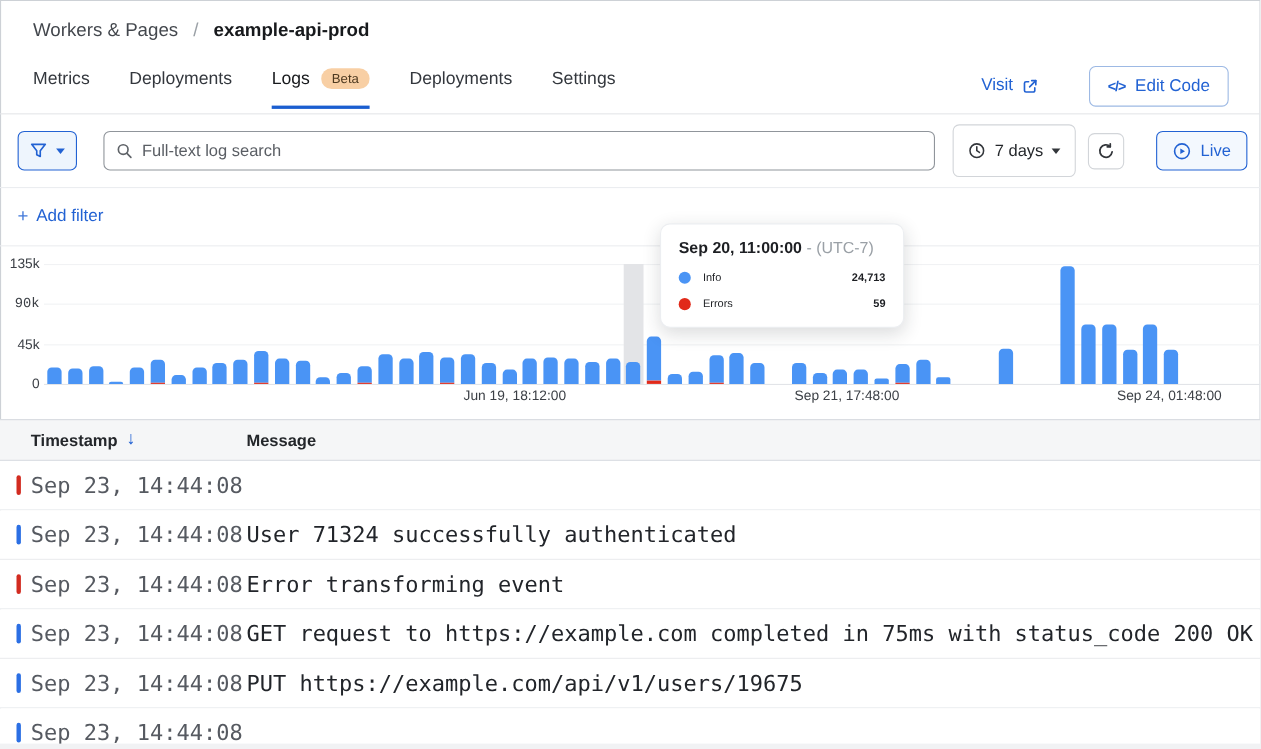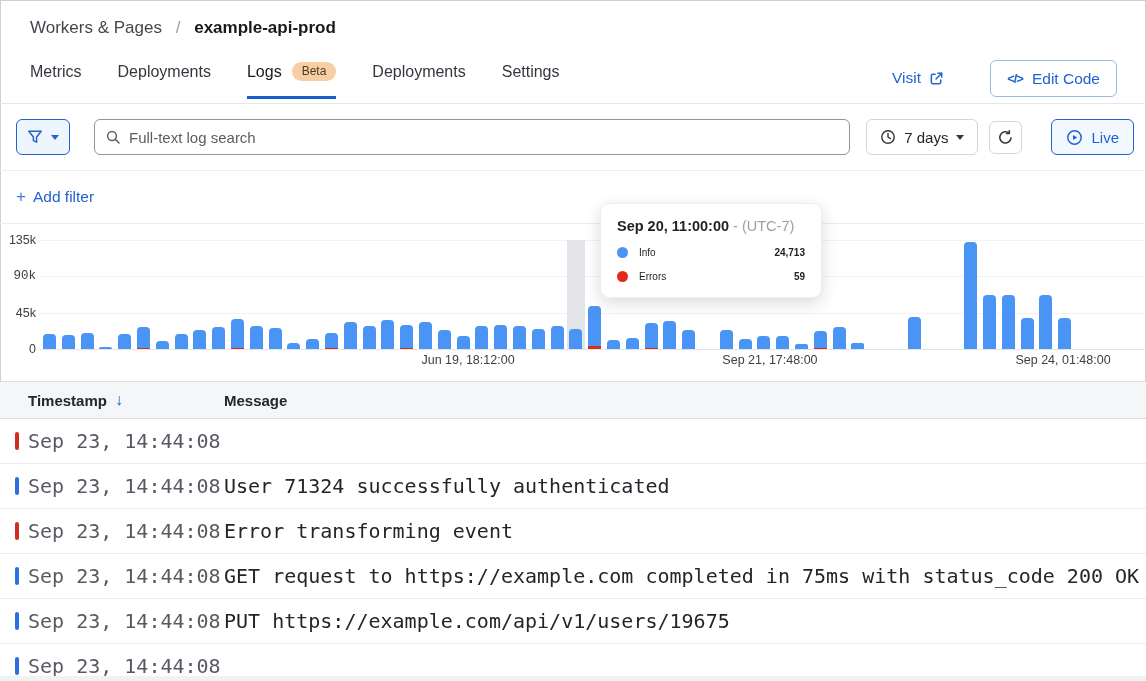--- a/index.html
+++ b/index.html
@@ -27,21 +27,21 @@
 
   
   .toolbar { display:flex; align-items:center; height:67px; padding:0 12px 0 16px; border-bottom:1px solid #ebedf0; }
   .filter-btn { width:54px; height:36px; background:#eef5fd; border:1px solid #2262d3; border-radius:6px;
            display:flex; align-items:center; justify-content:center; gap:8px; cursor:pointer; }
   .search-wrap { flex:1; position:relative; margin-left:24px; margin-right:16px; }
   .search-input { width:100%; height:36px; border:1px solid #90959b; border-radius:6px; padding:0 12px 0 34px;
            font-size:15px; color:#17191c; outline:none; font-family:"Liberation Sans",sans-serif; }
   .search-input::placeholder { color:#5a5e64; }
   .search-icon { position:absolute; left:11px; top:10px; }
-  .time-btn { height:36px; padding:0 13px; background:#fff; border:1px solid #d2d5d9; border-radius:6px;
+  .time-btn { height:48px; padding:0 13px; background:#fff; border:1px solid #d2d5d9; border-radius:6px;
            display:flex; align-items:center; gap:8px; font-size:15px; color:#23262a; cursor:pointer; white-space:nowrap; }
   .refresh-btn { width:33px; height:33px; margin-left:11px; background:#fff; border:1px solid #d2d5d9; border-radius:6px;
            display:flex; align-items:center; justify-content:center; cursor:pointer; }
   .live-btn { height:36px; margin-left:29px; padding:0 14px; background:#f3f8fe; border:1px solid #2262d3; border-radius:6px;
            display:flex; align-items:center; gap:8px; font-size:15px; font-weight:500; color:#2262d3; cursor:pointer; }
   .caret { width:0; height:0; border-left:4.5px solid transparent; border-right:4.5px solid transparent;
            border-top:5.5px solid #2262d3; }
   .caret.dark { border-top-color:#33363b; }
 
   

